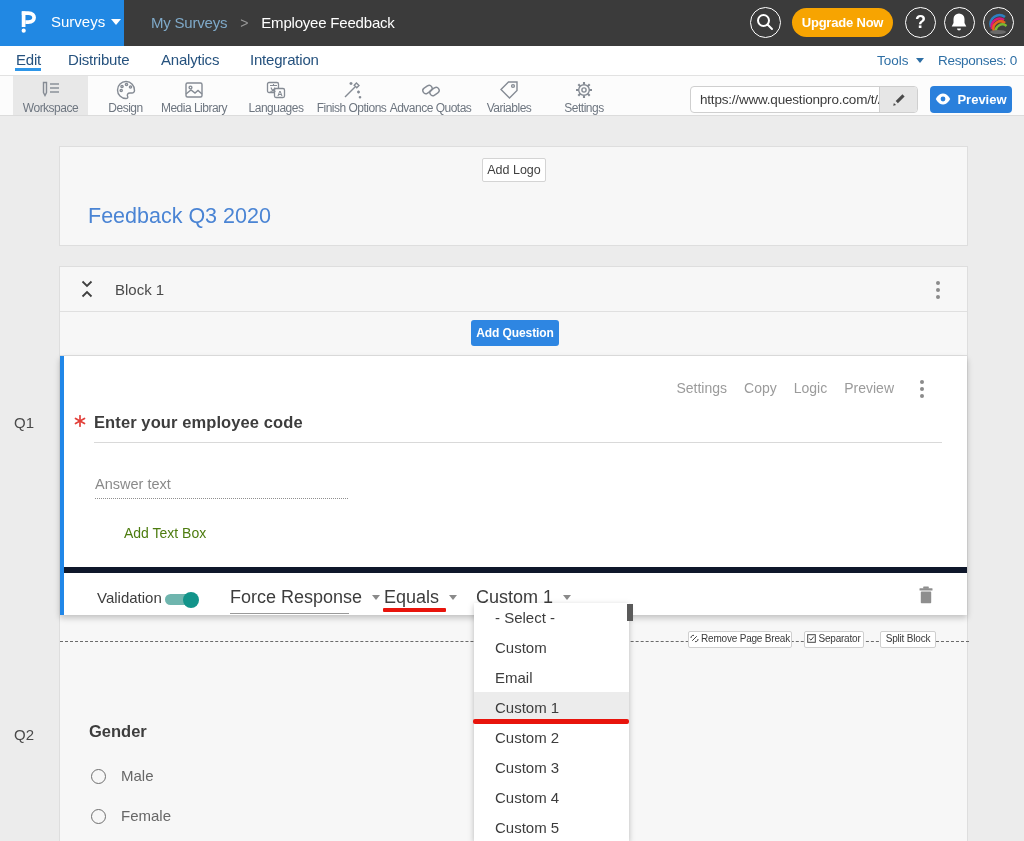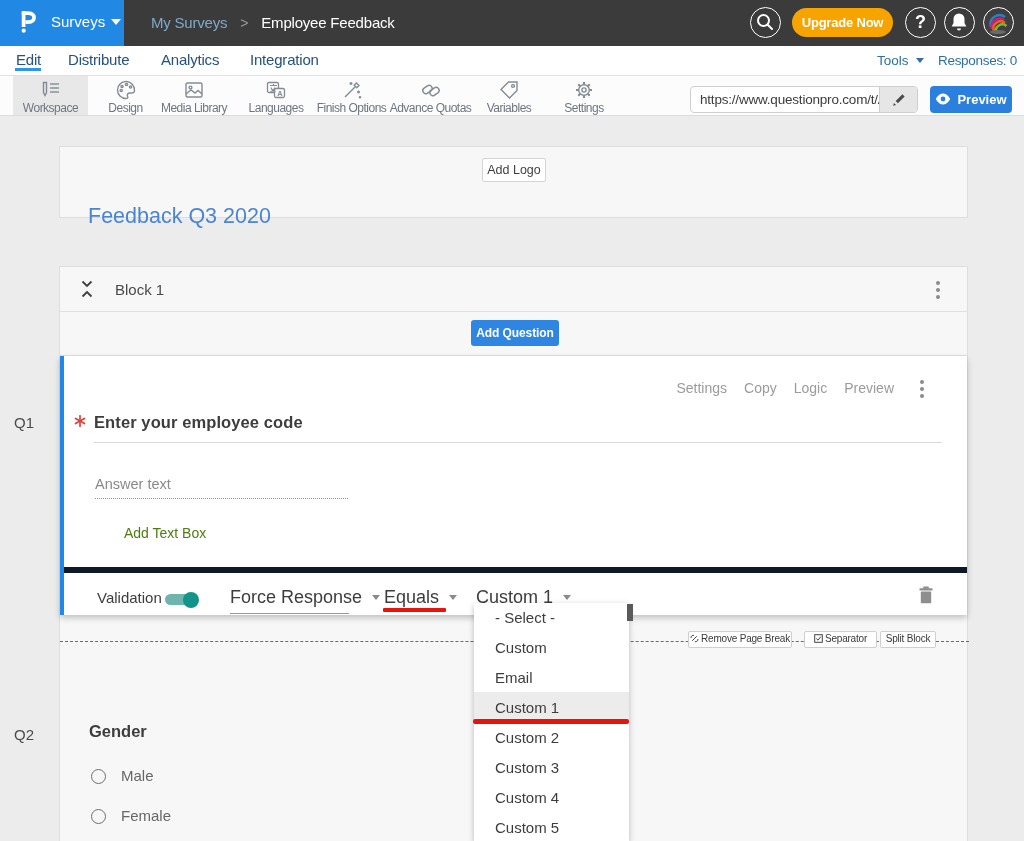--- a/index.html
+++ b/index.html
@@ -29,21 +29,21 @@
 .tool .lbl { position:absolute; bottom:0px; left:-10px; right:-10px; font-size:12px; color:#6e7680; white-space:nowrap; text-align:center; letter-spacing:-0.5px; }
 .tool svg { position:absolute; top:3px; left:50%; margin-left:-11px; }
 #tool-active { position:absolute; left:13px; top:0; width:75px; height:39px; background:#e8e8e8; }
 #urlgroup { position:absolute; left:690px; top:10px; width:228px; height:27px; background:#fff; border:1px solid #cfcfcf; border-radius:4px; }
 #urltext { position:absolute; left:9px; top:4.5px; font-size:13.5px; letter-spacing:-0.2px; color:#3c3c3c; white-space:nowrap; width:181px; overflow:hidden; }
 #urlpencil { position:absolute; right:0; top:0; width:38px; height:25px; background:#e6e6e6; border-left:1px solid #cfcfcf; border-radius:0 3px 3px 0; }
 #previewbtn { position:absolute; left:930px; top:10px; width:82px; height:27px; background:#2a80dc; border-radius:4px; color:#fff; font-size:13px; font-weight:bold; text-align:center; line-height:27px; }
 
 
 .card { position:absolute; left:59px; width:909px; background:#f7f7f7; border:1px solid #dedede; }
-#headercard { top:146px; height:72px; }
+#headercard { top:146px; height:100px; }
 #addlogo { position:absolute; left:422px; top:11px; width:64px; height:24px; background:#fff; border:1px solid #d4d4d4; border-radius:2px; font-size:13px; color:#3f3f3f; text-align:center; line-height:22px; }
 #title { position:absolute; left:28px; top:57px; font-size:21.5px; color:#4a84d4; }
 #blockcard { top:266px; height:575px; border-bottom:none; }
 #blockhead { position:absolute; left:0; top:0; width:100%; height:45px; border-bottom:1px solid #e0e0e0; }
 #blocktitle { position:absolute; left:55px; top:14px; font-size:15px; color:#4a4a4a; }
 .kebab { position:absolute; width:4px; height:4px; background:#8b8b8b; border-radius:50%; box-shadow:0 7px 0 #8b8b8b, 0 14px 0 #8b8b8b; }
 #addqrow { position:absolute; left:0; top:45px; width:100%; height:44px; border-bottom:1px solid #e0e0e0; }
 #addqbtn { position:absolute; left:411px; top:8px; width:88px; height:26px; background:#2e86e2; border-radius:3px; color:#fff; font-size:12px; letter-spacing:-0.1px; font-weight:bold; text-align:center; line-height:26px; white-space:nowrap; }
 
 
@@ -267,21 +267,21 @@
               <rect x="2.8" y="5.6" width="10.4" height="11.6" rx="0.8"></rect>
             </g>
         </svg>
       </div>
     </div>
 
     <div id="dashline"></div>
     <div class="pbbtn" style="left:628px; width:104px;"><svg width="9" height="9" viewBox="0 0 9 9" style="vertical-align:-1px;margin-right:2px;">
           <path d="M1 4 a2.4 2.4 0 0 1 3-2.6 M8 5 a2.4 2.4 0 0 1 -3 2.6 M2.2 6.8 L6.8 2.2" stroke="#444" stroke-width="1" fill="none"></path>
         </svg>Remove Page Break</div>
-    <div class="pbbtn" style="left:744px; width:73px;"><svg width="9" height="9" viewBox="0 0 9 9" style="vertical-align:-1px;margin-right:2px;">
+    <div class="pbbtn" style="left:744px; width:60px;"><svg width="9" height="9" viewBox="0 0 9 9" style="vertical-align:-1px;margin-right:2px;">
           <rect x="0.7" y="0.7" width="7.6" height="7.6" stroke="#444" fill="none"></rect>
           <path d="M2.3 4.5 L4 6.2 L6.8 2.6" stroke="#444" fill="none"></path>
         </svg>Separator</div>
     <div class="pbbtn" style="left:820px; width:56px;">Split Block</div>
 
     <div id="gender">Gender</div>
     <div class="radio" style="top:502px;"></div>
     <div class="rlabel" style="top:500px;">Male</div>
     <div class="radio" style="top:542px;"></div>
     <div class="rlabel" style="top:540px;">Female</div>

